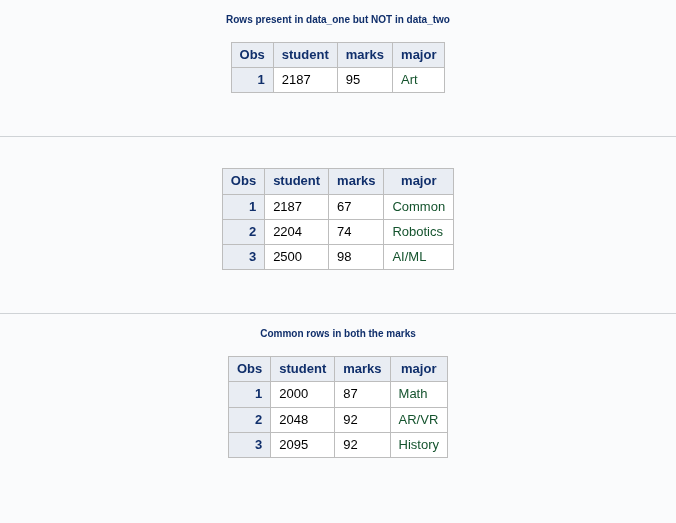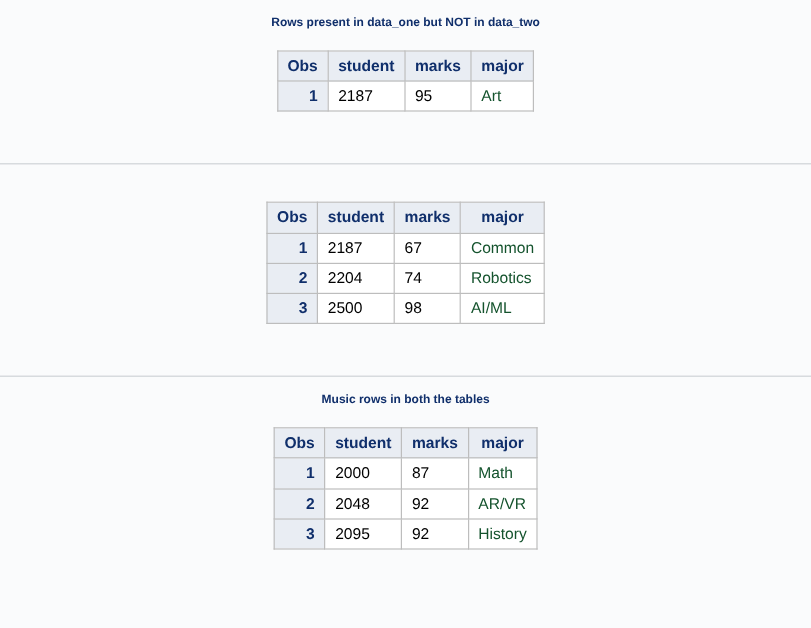--- a/index.html
+++ b/index.html
@@ -114,21 +114,21 @@
         <td class="num">98</td>
         <td class="txt">AI/ML</td>
       </tr>
     </tbody>
   </table>
 </div>
 
 <hr class="sep">
 
 <div class="section">
-  <div class="section-title">Music rows in both the tables</div>
+  <div class="section-title">Common rows in both the marks</div>
   <table class="data">
     <thead>
       <tr>
         <th>Obs</th>
         <th>student</th>
         <th>marks</th>
         <th>major</th>
       </tr>
     </thead>
     <tbody>

